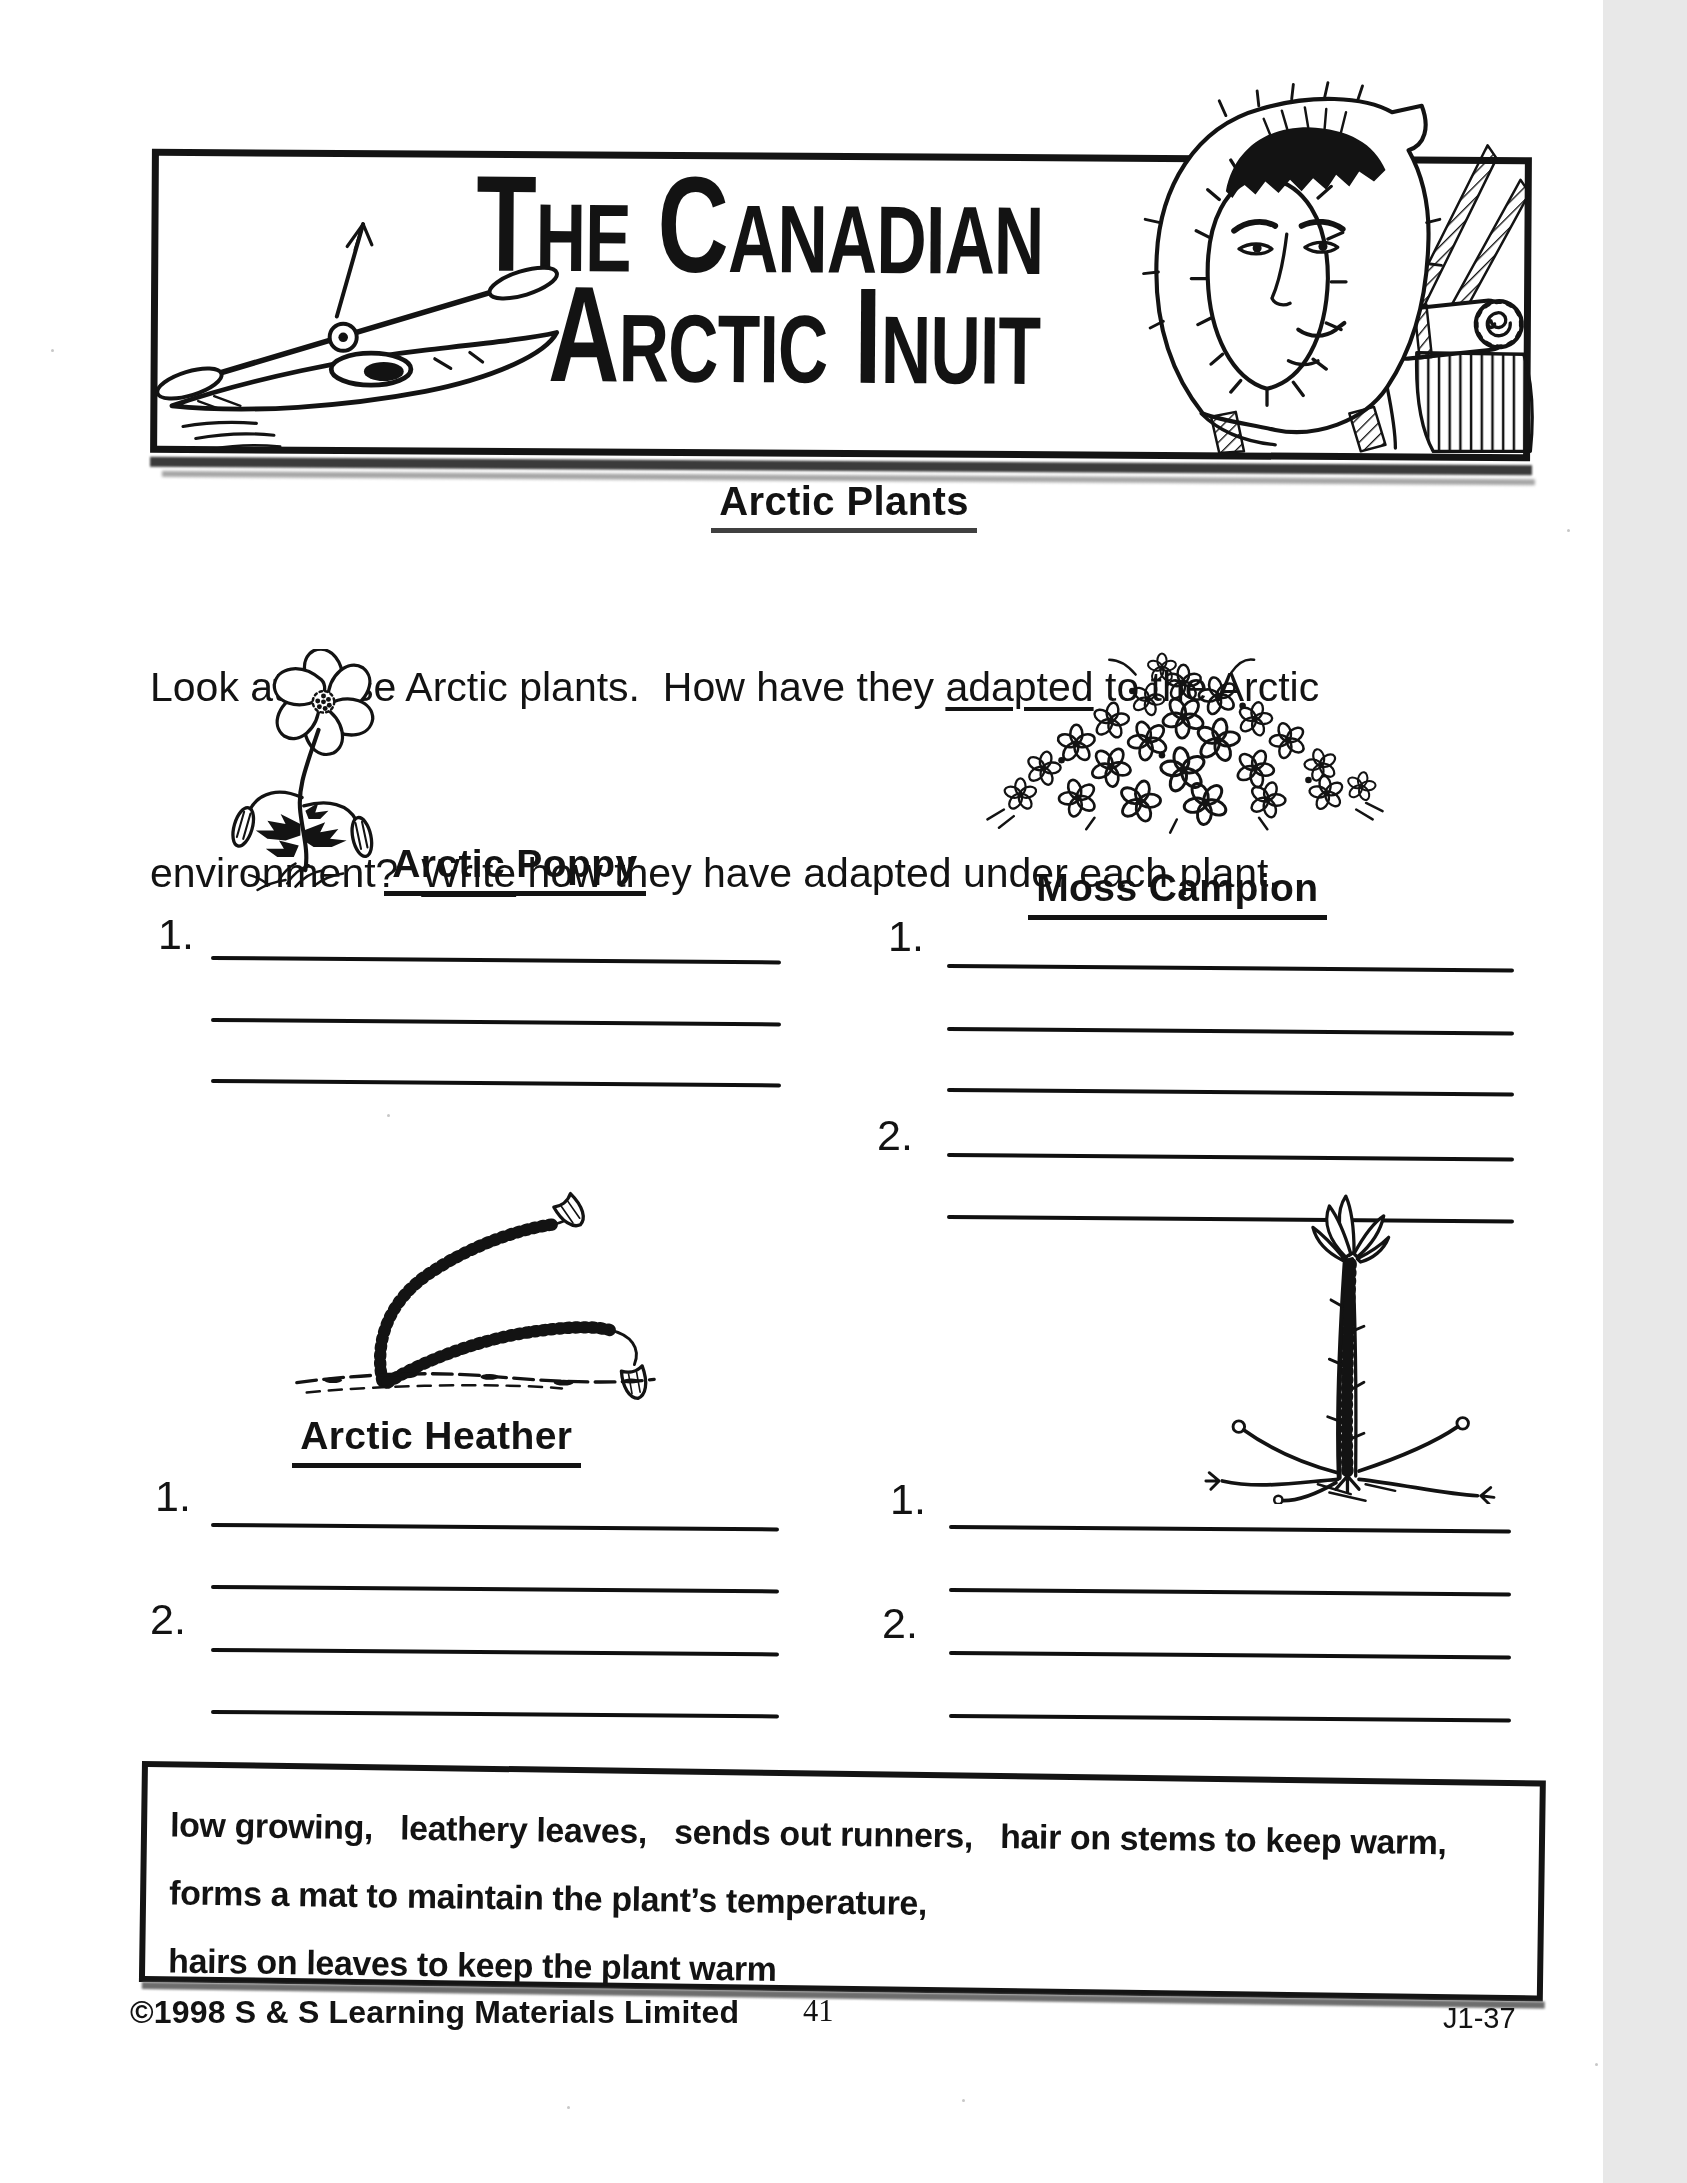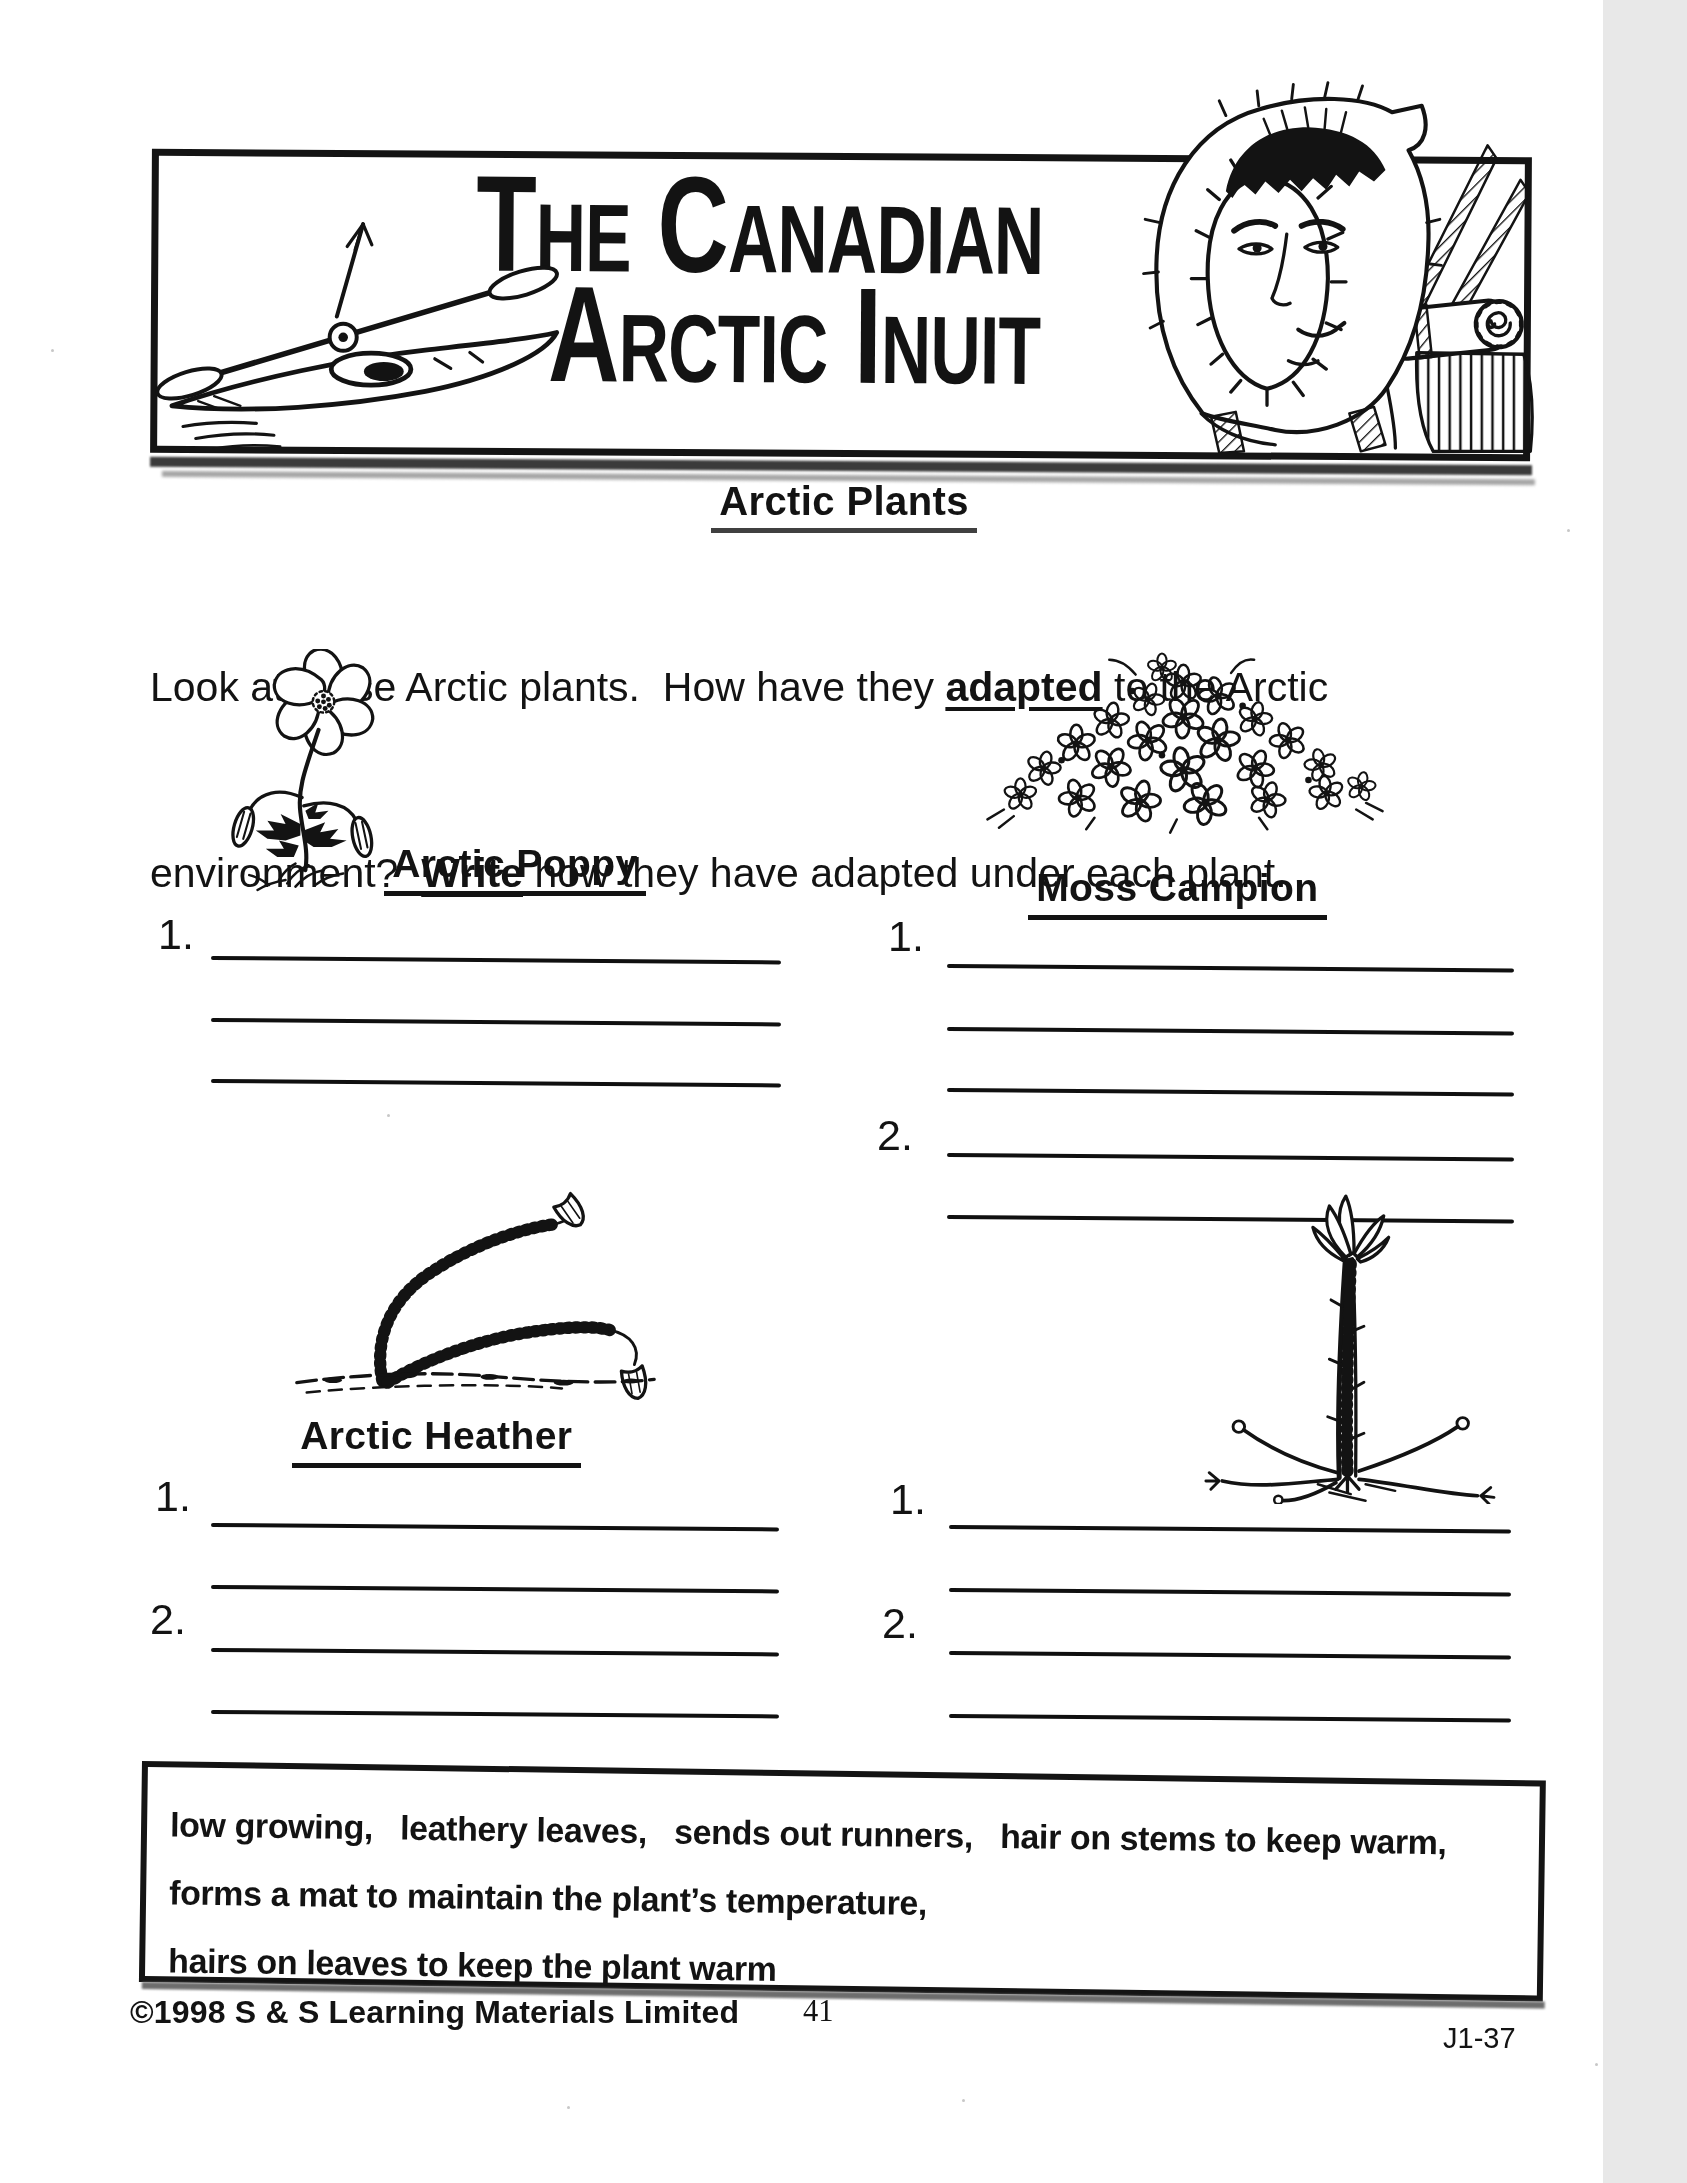--- a/index.html
+++ b/index.html
@@ -21,41 +21,41 @@
 
   .illus{position:absolute;}
   .ink{stroke:#131313;fill:none;stroke-linecap:round;stroke-linejoin:round;}
 
   
   .heading{position:absolute;left:676px;top:479px;width:336px;text-align:center;}
   .heading span{display:inline-block;font-size:40px;font-weight:700;letter-spacing:0.4px;
           border-bottom:5px solid #404040;padding:0 8.2px 4.1px;}
   .intro{position:absolute;left:150px;top:532px;width:1425px;font-size:41px;line-height:62px;
           white-space:pre-wrap;}
-  .em{font-weight:700;text-decoration:underline;text-decoration-thickness:3.7px;text-underline-offset:5.8px;}
+  .em{font-weight:400;text-decoration:underline;text-decoration-thickness:3.7px;text-underline-offset:5.8px;}
 
   
   .plabel{position:absolute;font-size:39px;font-weight:700;letter-spacing:0.4px;
           border-bottom:5px solid #131313;padding:0 8.2px 5px;white-space:nowrap;}
   .qnum{position:absolute;font-size:43px;line-height:1;}
   .aline{position:absolute;height:4.1px;background:#101010;border-radius:2.5px;
           transform:rotate(0.45deg);transform-origin:left center;}
 
   
   .bank{position:absolute;left:142px;top:1761px;width:1369px;height:186px;
         border:6.6px solid #141414;transform:rotate(0.8deg);transform-origin:left top;
         padding:23px 0 0 23px;background:#fff;}
   .bank::after{content:"";position:absolute;left:-3.3px;right:-8.2px;bottom:-13px;height:6.6px;
         background:#6d6d6d;filter:blur(1.2px);}
   .bline{font-size:34px;font-weight:700;line-height:68px;letter-spacing:-0.4px;white-space:pre-wrap;}
 
   
   .copyright{position:absolute;left:130px;top:1994px;font-size:32px;letter-spacing:0.2px;font-weight:bold;}
   .pageno{position:absolute;left:803px;top:1994px;font-size:30.5px;font-family:Liberation Serif, serif;}
-  .doccode{position:absolute;left:1443px;top:2002px;font-size:29px;margin-top:20px;}
+  .doccode{position:absolute;left:1443px;top:2002px;font-size:29px;}
 
   .speck{position:absolute;width:3.3px;height:3.3px;border-radius:50%;background:#8f8f8f;opacity:.5;}
 </style>
 </head>
 <body>
 
 <div class="page">
 
   <div class="banner">
     <div class="title-line title-1">The Canadian</div>

